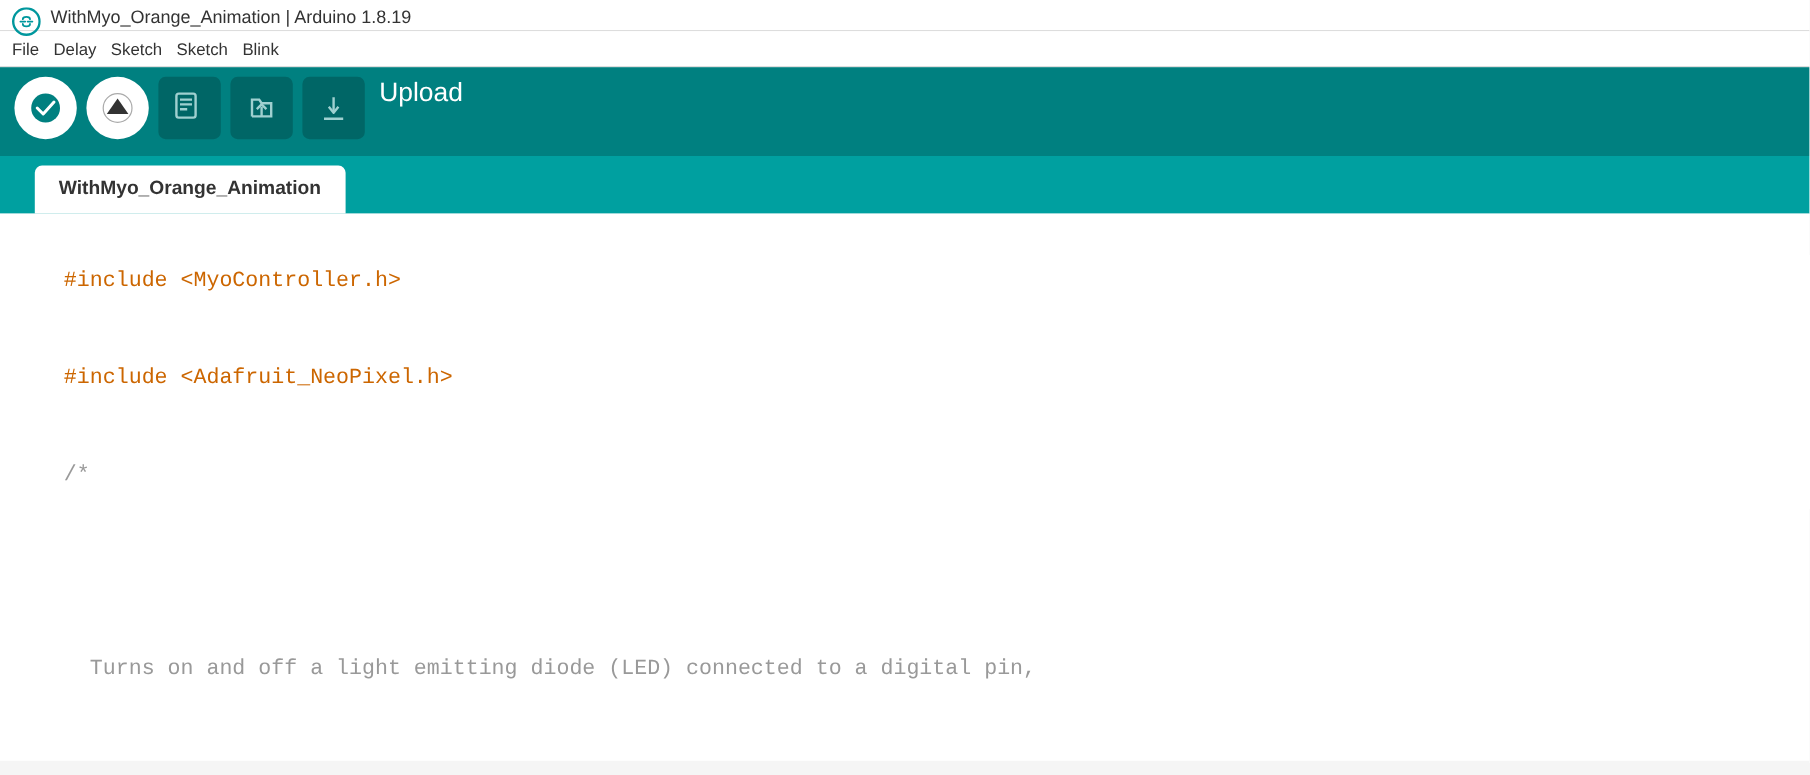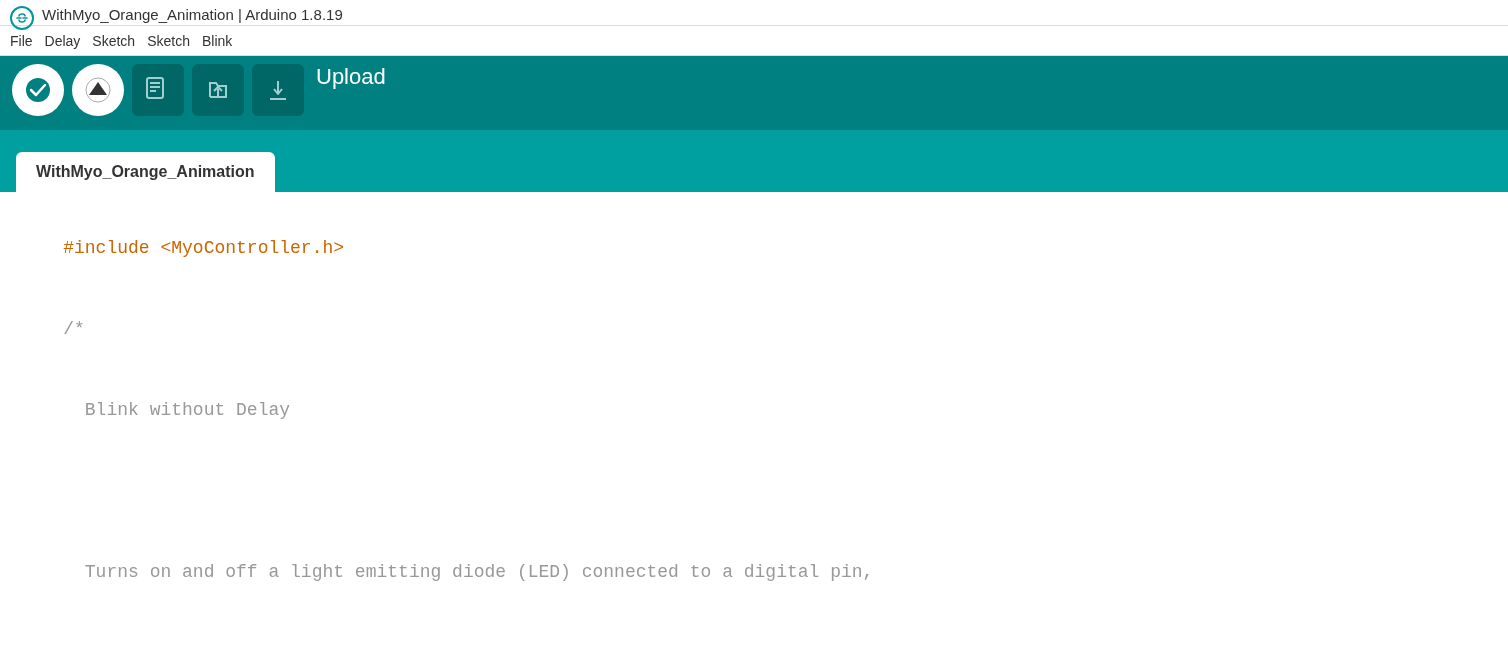--- a/index.html
+++ b/index.html
@@ -103,42 +103,42 @@
     .toolbar-label {
       font-size: 22px;
       color: #ffffff;
       font-weight: normal;
       margin-left: 4px;
     }
 
     
     .tabs-area {
       background: #00a0a0;
-      height: 62px;
+      height: 48px;
       display: flex;
       align-items: flex-end;
-      padding-left: 16px;
+      padding-left: 29px;
     }
 
     .tab-active {
       background: #ffffff;
       border-radius: 6px 6px 0 0;
       padding: 8px 20px;
       font-size: 16px;
       font-weight: bold;
       color: #333;
       height: 40px;
       display: flex;
       align-items: center;
     }
 
     
     .code-editor {
       background: #ffffff;
-      padding: 16px 20px;
+      padding: 16px 10px;
       height: calc(646px - 38px - 30px - 74px - 48px);
       overflow: hidden;
       font-family: 'Courier New', Courier, monospace;
       font-size: 18px;
       line-height: 1.5;
     }
 
     .code-include {
       color: #cc6600;
     }
@@ -212,25 +212,25 @@
   <div class="tab-active">
     <span>WithMyo_Orange_Animation</span>
   </div>
 </div>
 
 <div class="code-editor">
   <div class="code-line">
     <span class="code-include">#include &lt;MyoController.h&gt;</span>
   </div>
   <div class="code-line">
+    <span class="code-include">#include &lt;Adafruit_NeoPixel.h&gt;</span>
+  </div>
+  <div class="code-line">
     <span class="code-comment-block">/*</span>
   </div>
   <div class="code-line">
-    <span class="code-comment-block">  Blink without Delay</span>
-  </div>
-  <div class="code-line">
     <span class="code-comment-block"></span>
   </div>
   <div class="code-line">
     <span class="code-comment-block">  Turns on and off a light emitting diode (LED) connected to a digital pin,</span>
   </div>
 
 </div>
 
 </body></html>

